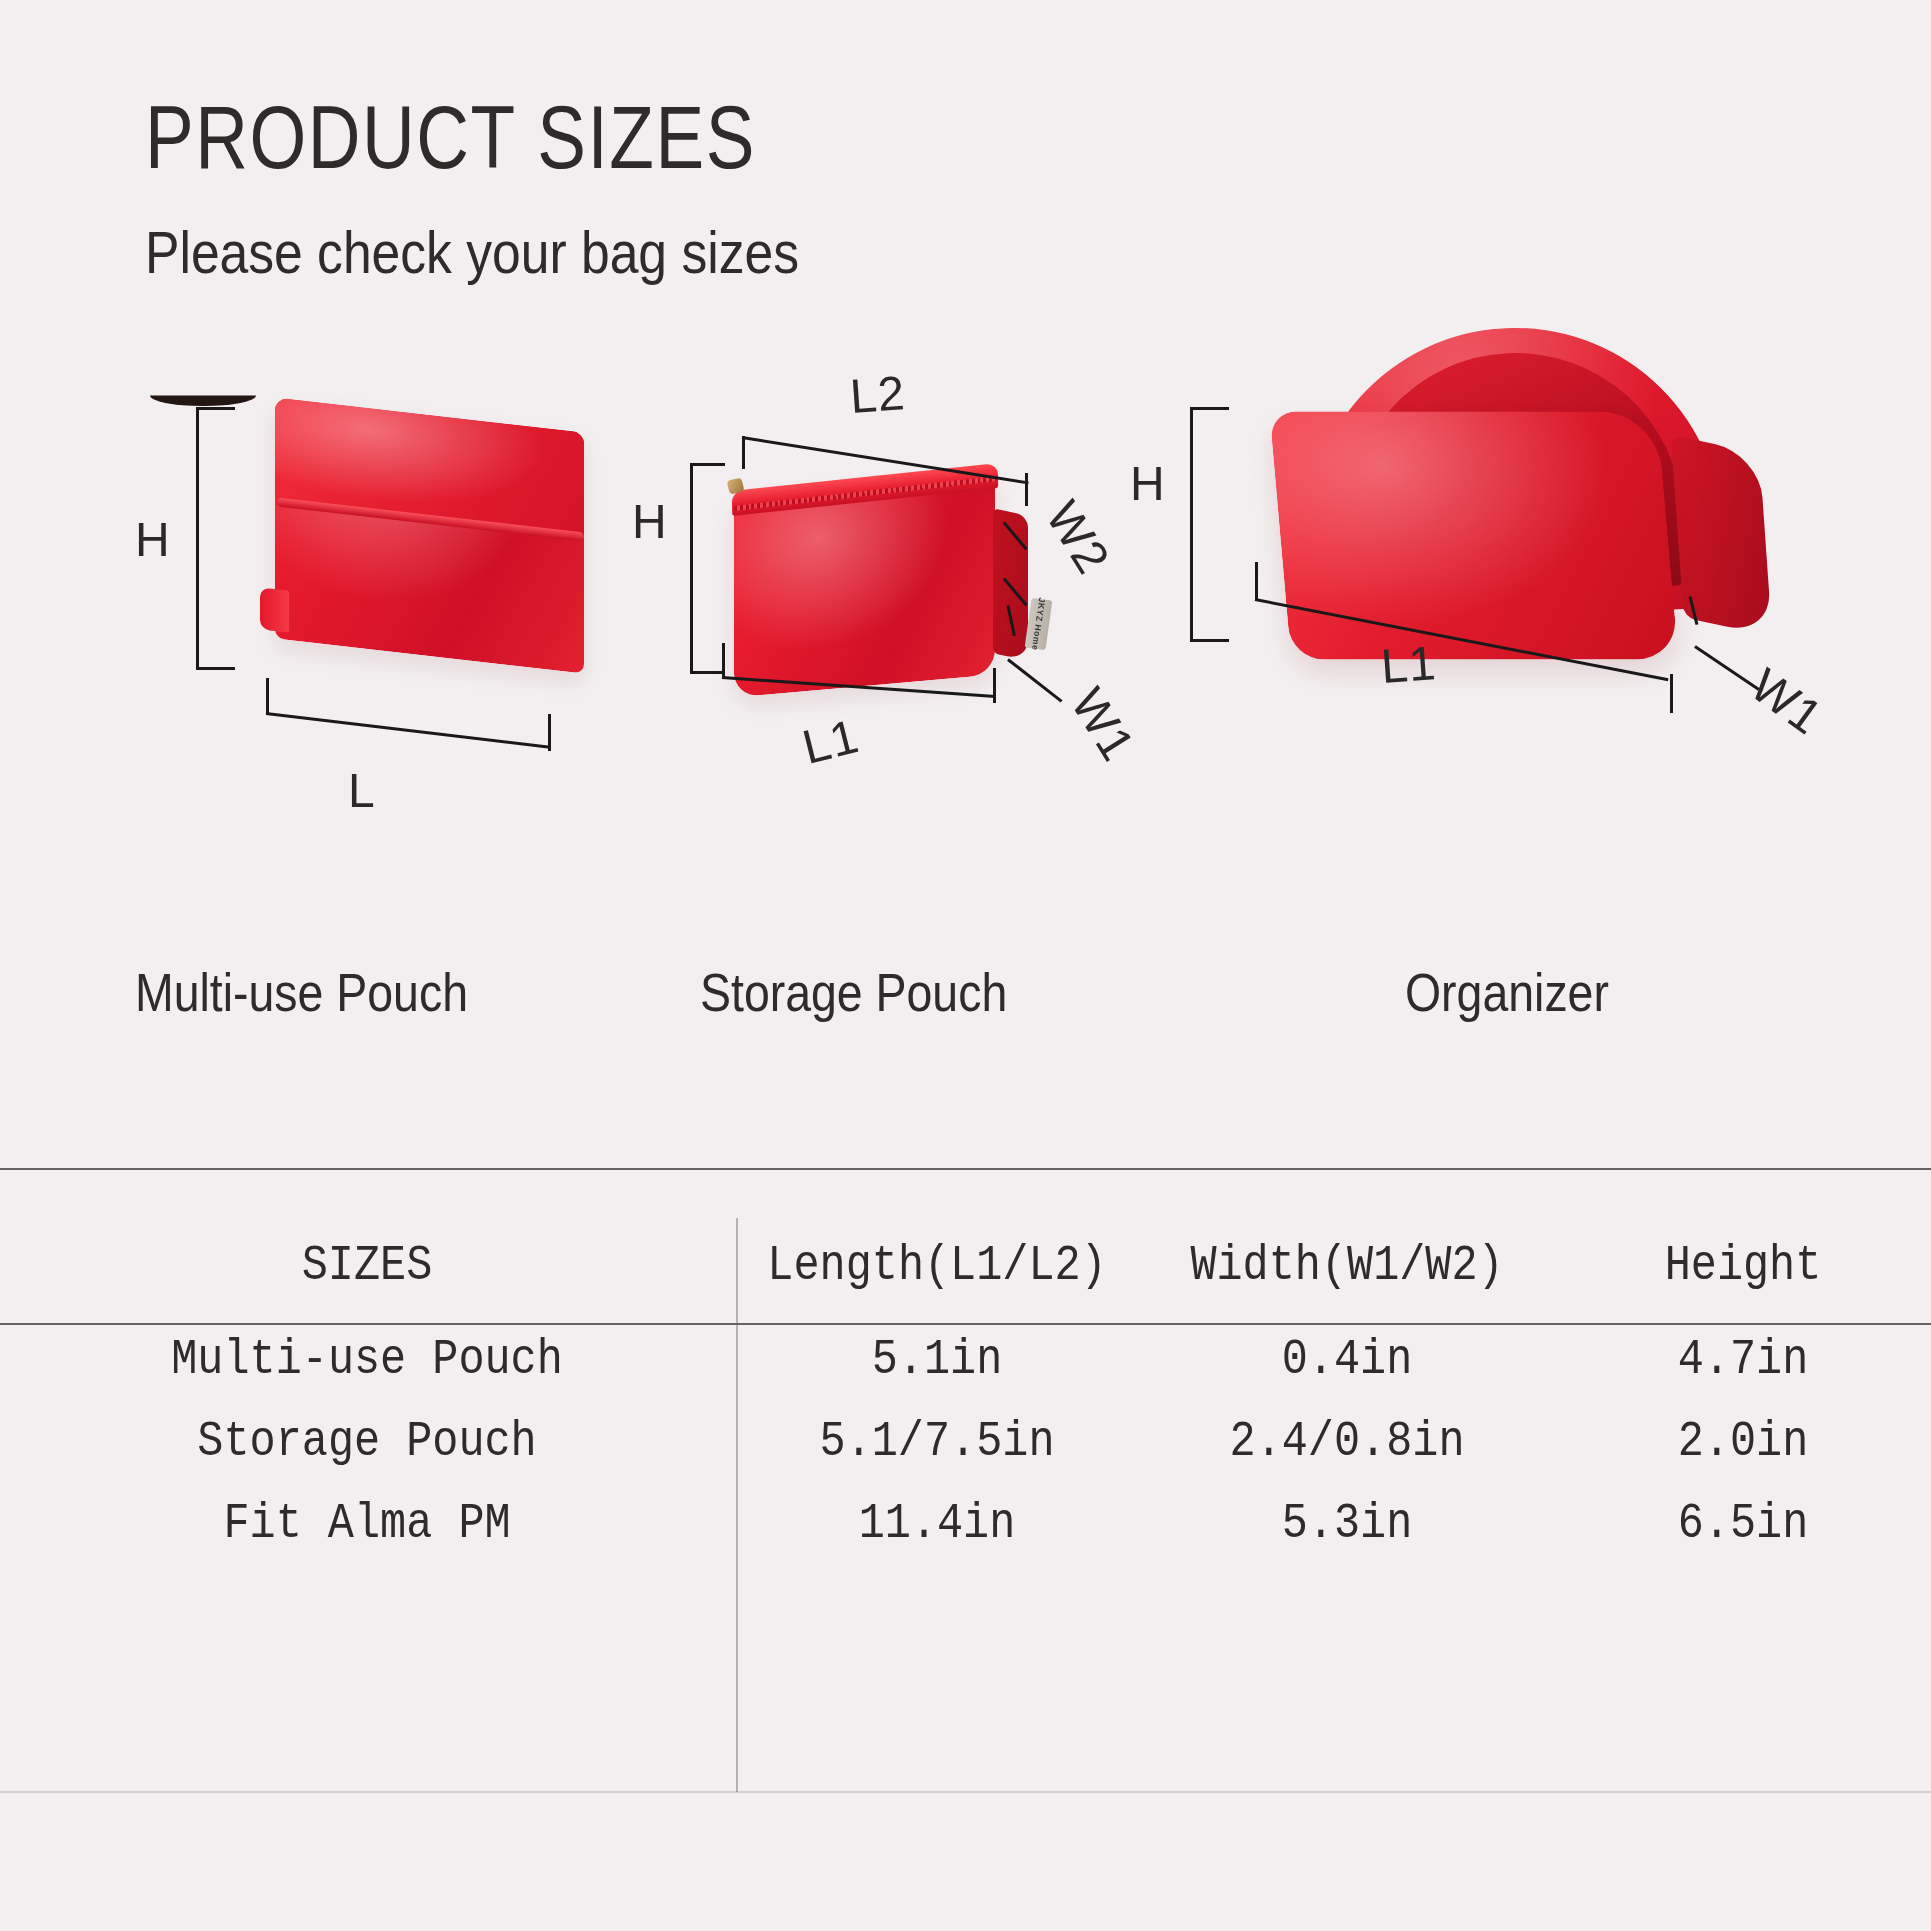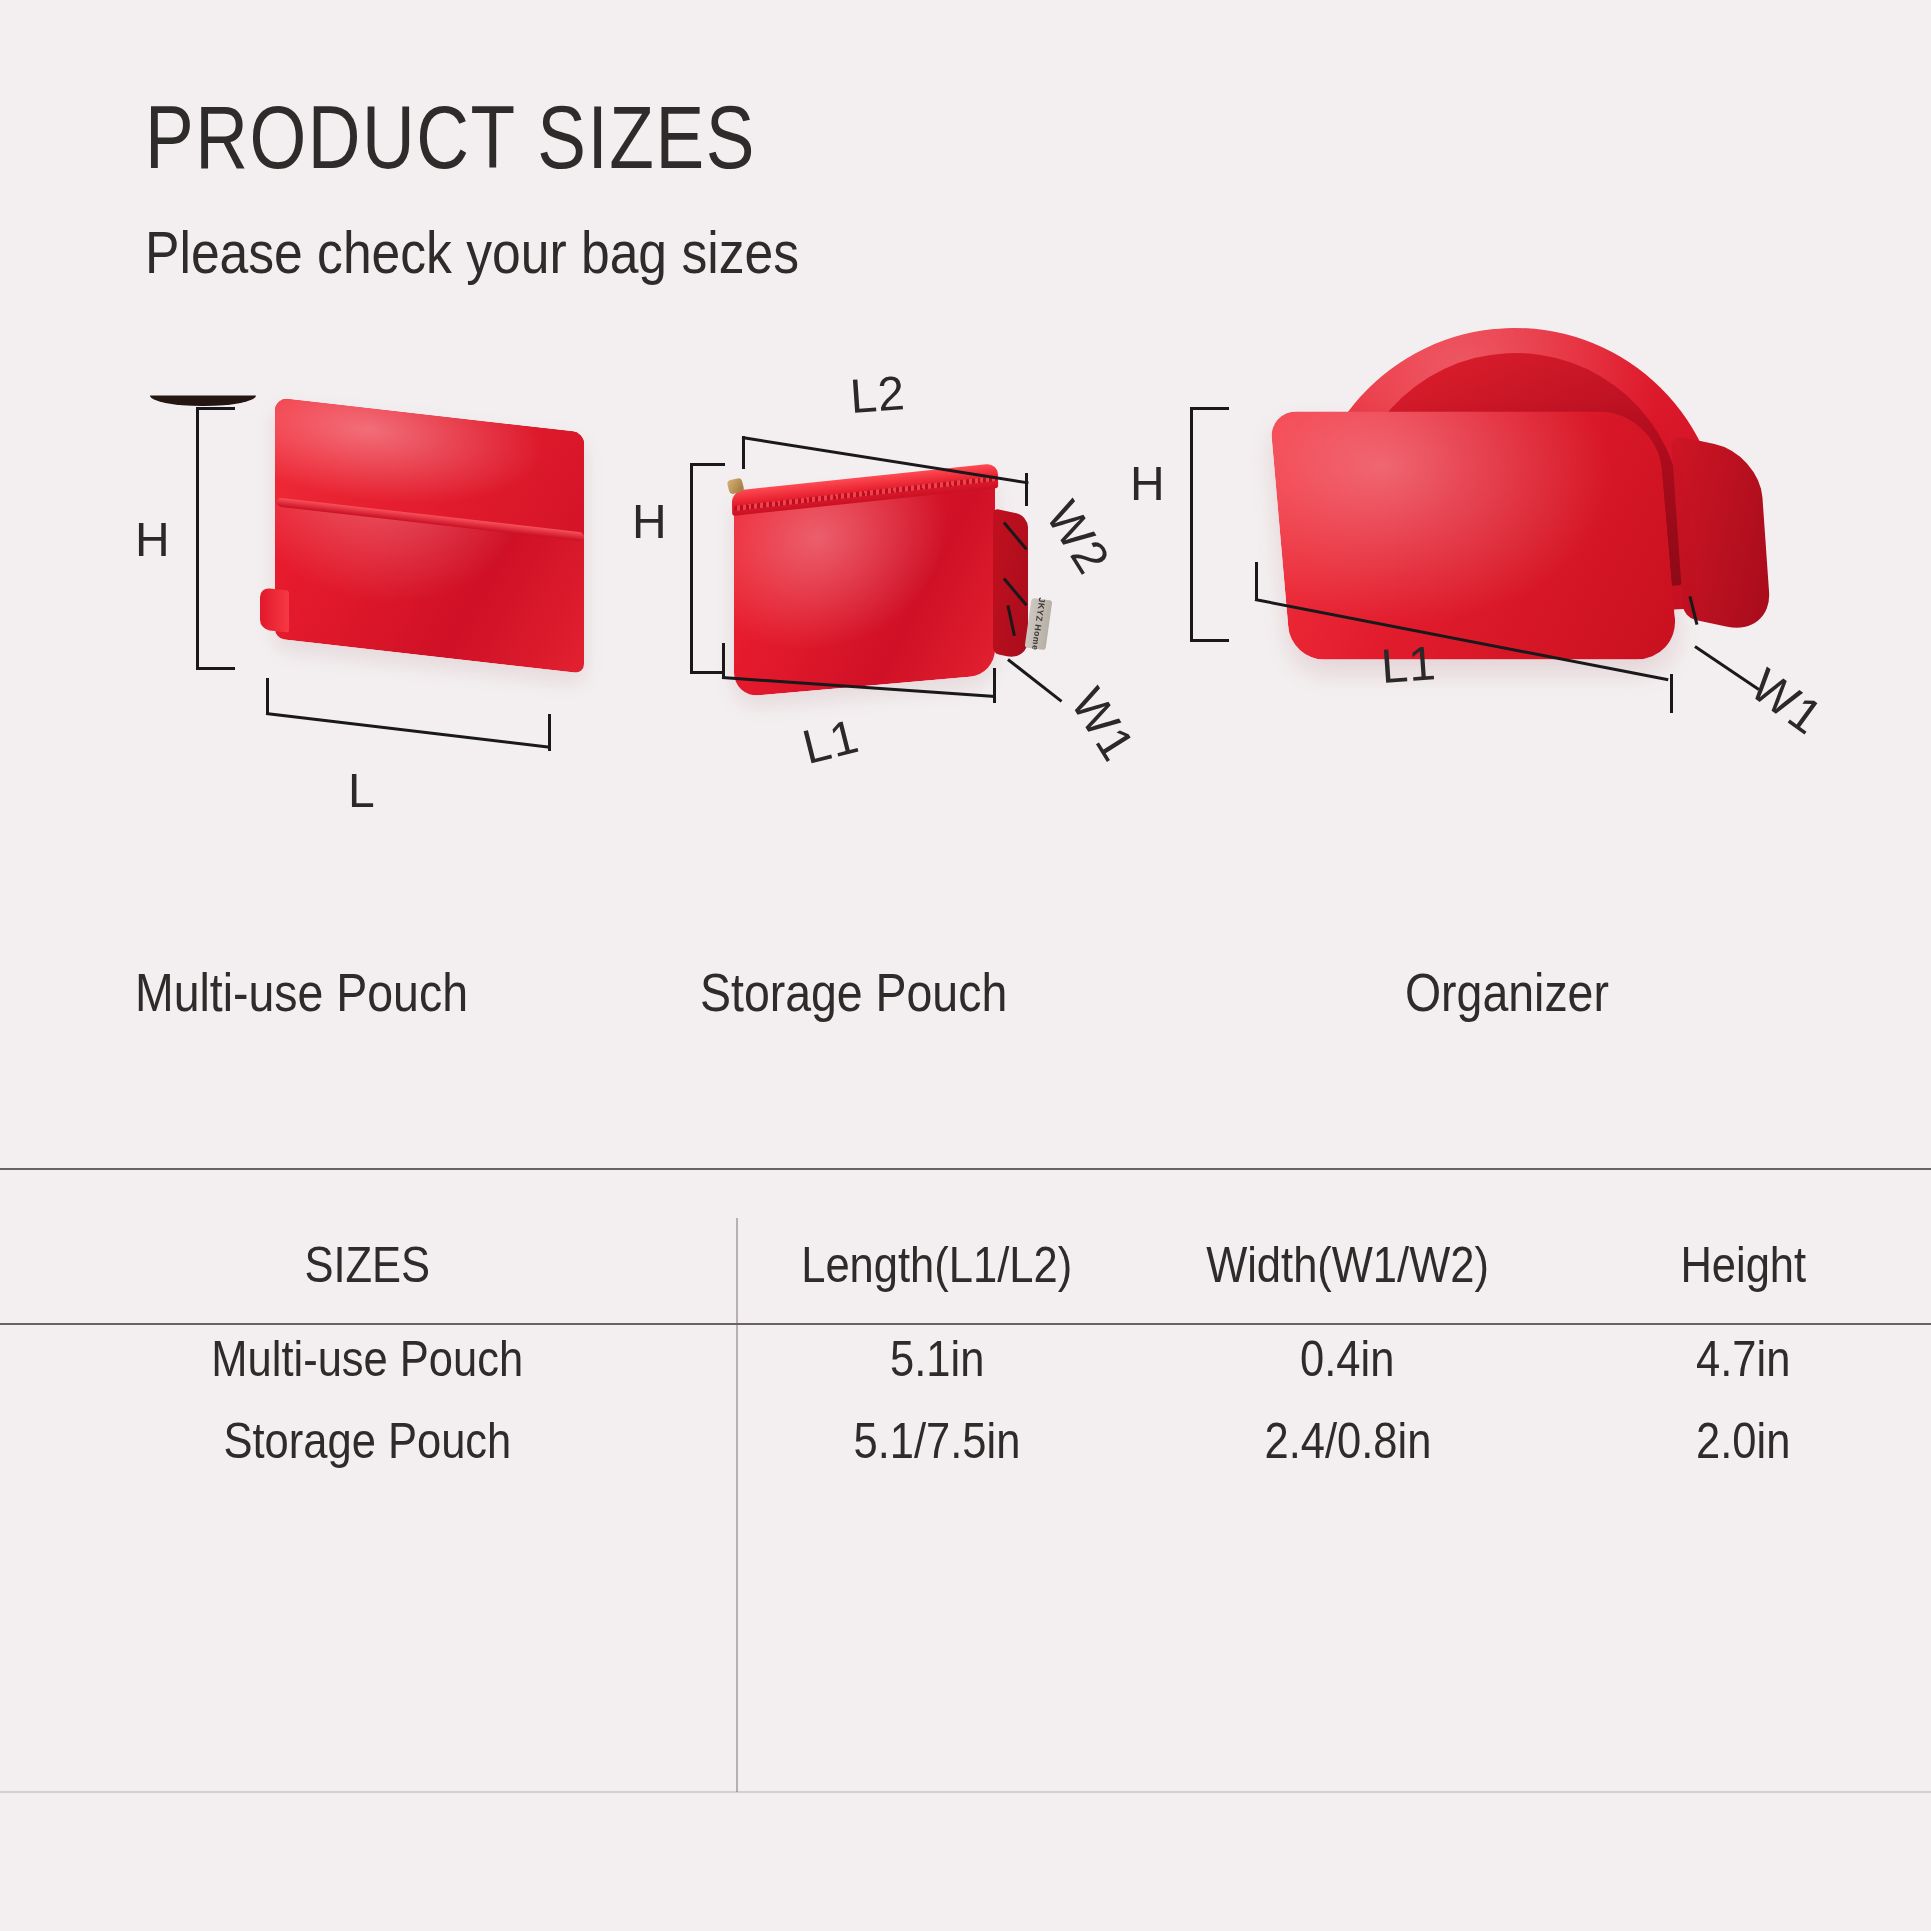--- a/index.html
+++ b/index.html
@@ -176,21 +176,21 @@
     white-space:nowrap;
   }
 
   
   .rule{position:absolute;left:0;width:1931px;height:1.9px;background:#3a3330;opacity:.75;}
   .rule.soft{opacity:.22;height:1.9px;background:#6c6461;}
   .vrule{position:absolute;width:1.9px;background:#6c6461;opacity:.45;}
 
   table.sizes{
     position:absolute;left:0;top:1212px;width:1931px;
-    border-collapse:collapse;table-layout:fixed;
+    border-collapse:collapse;table-layout:fixed;font-family:Liberation Mono, monospace;
   }
   table.sizes th, table.sizes td{
     text-align:center;font-weight:400;color:#2e2c2b;
     padding:0;
   }
   table.sizes th{font-size:50px;height:106px;}
   table.sizes td{font-size:50px;height:82px;}
   .c1{width:734px;} .c2{width:406px;} .c3{width:415px;} .c4{width:377px;}
   .squeeze{display:inline-block;transform:scaleX(.87);}
 </style>
@@ -312,17 +312,23 @@
         <td><span class="squeeze">5.1in</span></td>
         <td><span class="squeeze">0.4in</span></td>
         <td><span class="squeeze">4.7in</span></td>
       </tr>
       <tr>
         <td><span class="squeeze">Storage Pouch</span></td>
         <td><span class="squeeze">5.1/7.5in</span></td>
         <td><span class="squeeze">2.4/0.8in</span></td>
         <td><span class="squeeze">2.0in</span></td>
       </tr>
+      <tr>
+        <td><span class="squeeze">Fit Alma PM</span></td>
+        <td><span class="squeeze">11.4in</span></td>
+        <td><span class="squeeze">5.3in</span></td>
+        <td><span class="squeeze">6.5in</span></td>
+      </tr>
     </tbody>
   </table>
 
 </div>
 
 
 </body></html>

